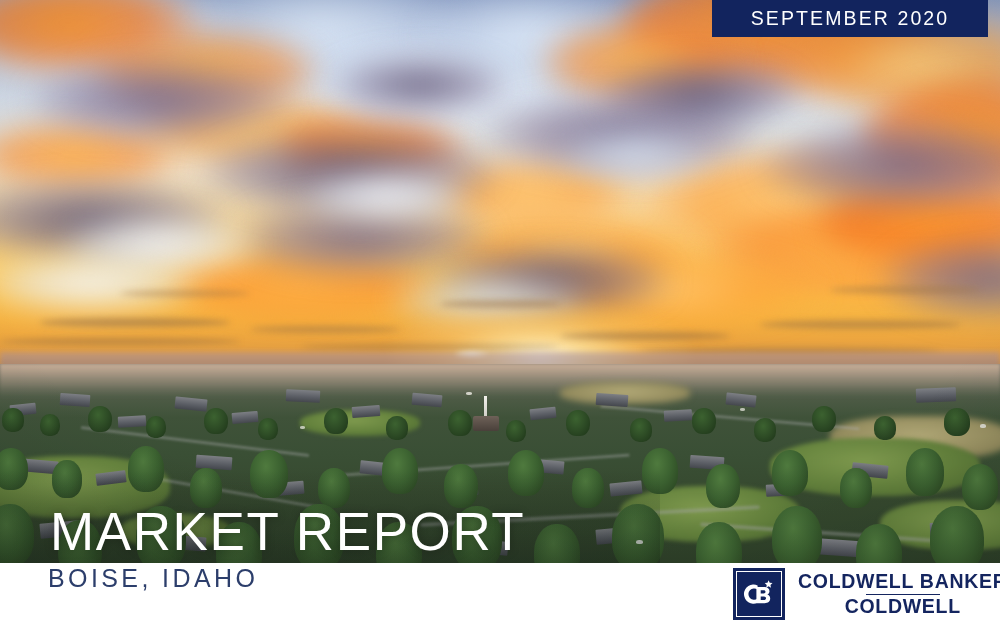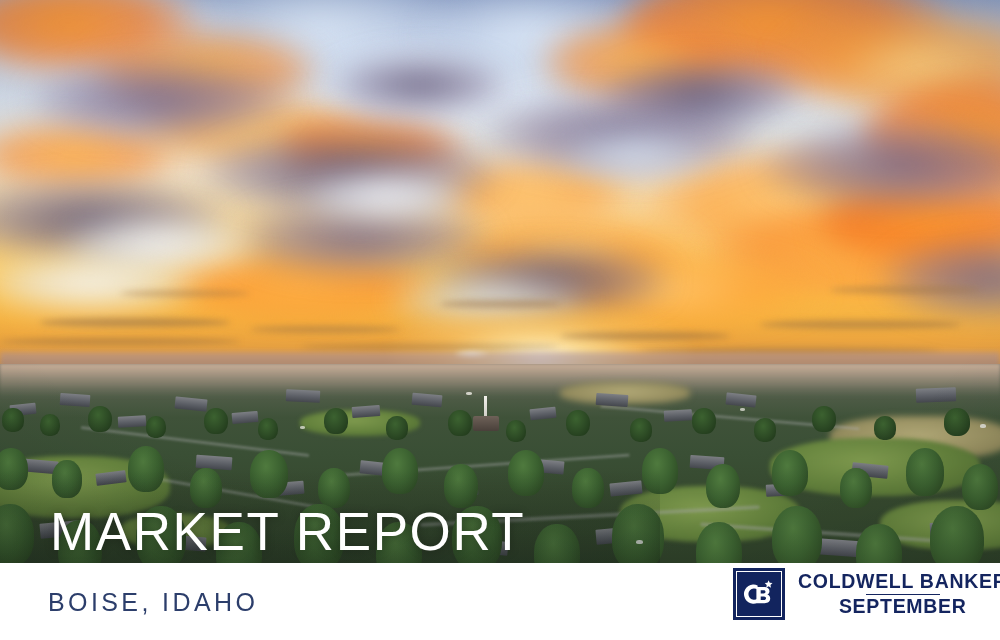--- a/index.html
+++ b/index.html
@@ -239,21 +239,20 @@
     top: 563px;
     width: 1000px;
     height: 77px;
     background: #ffffff;
   }
 
   .subtitle-block {
     position: absolute;
     left: 48px;
     top: 1px;
-    margin-top: 24px;
   }
   .subtitle-1 {
     color: #2c3e6b;
     font-size: 25px;
     font-weight: 300;
     letter-spacing: 3.4px;
     line-height: 1.12;
     white-space: nowrap;
   }
   .subtitle-2 {
@@ -497,20 +496,23 @@
       <div class="spec" style="left:740px; top:44px;  width:5px; height:3px; background:rgba(240,238,230,.70);"></div>
       <div class="spec" style="left:980px; top:60px;  width:6px; height:4px; background:rgba(235,235,235,.75);"></div>
     </div>
 
     <div class="headline-scrim"></div>
     <div class="vignette"></div>
 
     <div class="headline">MARKET REPORT</div>
   </div>
 
+  <div class="date-banner">
+    <span class="date-banner-text">SEPTEMBER 2020</span>
+  </div>
 
   <div class="footer">
 
     <div class="subtitle-block">
       <div class="subtitle-1">BOISE, IDAHO</div>
     </div>
 
     <div class="logo-lockup">
 
       <div class="logo-mark">
@@ -521,19 +523,19 @@
 
           <path d="M23.4 19.0h8.1c3.0 0 5.0 1.7 5.0 4.2 0 1.6-0.8 2.8-2.2 3.4 1.8 0.6 2.9 2.0 2.9 3.9 0 2.8-2.2 4.7-5.5 4.7h-8.3zm4.3 3.2v3.3h3.0c1.1 0 1.8-0.6 1.8-1.65 0-1.05-0.7-1.65-1.8-1.65zm0 6.2v3.6h3.3c1.2 0 2.0-0.7 2.0-1.8s-0.8-1.8-2.0-1.8z" fill="#ffffff"></path>
 
           <path d="M35.6 12.2l1.15 2.55 2.75 0.3-2.05 1.9 0.55 2.75-2.4-1.4-2.4 1.4 0.55-2.75-2.05-1.9 2.75-0.3z" fill="#ffffff"></path>
         </svg>
       </div>
 
       <div class="logo-words">
         <div class="logo-word-1">COLDWELL BANKER</div>
         <div class="logo-rule"></div>
-        <div class="logo-word-2">SEPTEMBER</div>
+        <div class="logo-word-2">COLDWELL</div>
       </div>
 
     </div>
   </div>
 
 </div>
 
 </body></html>

